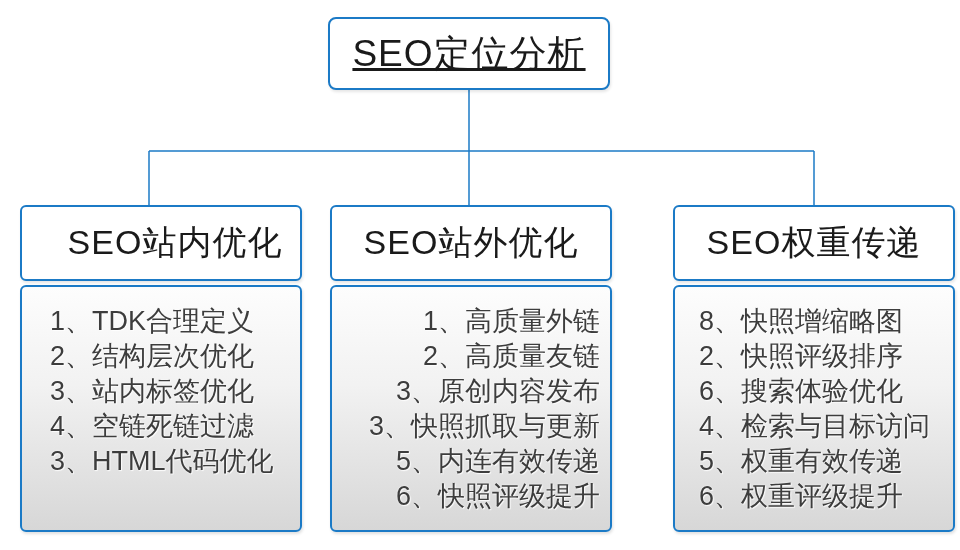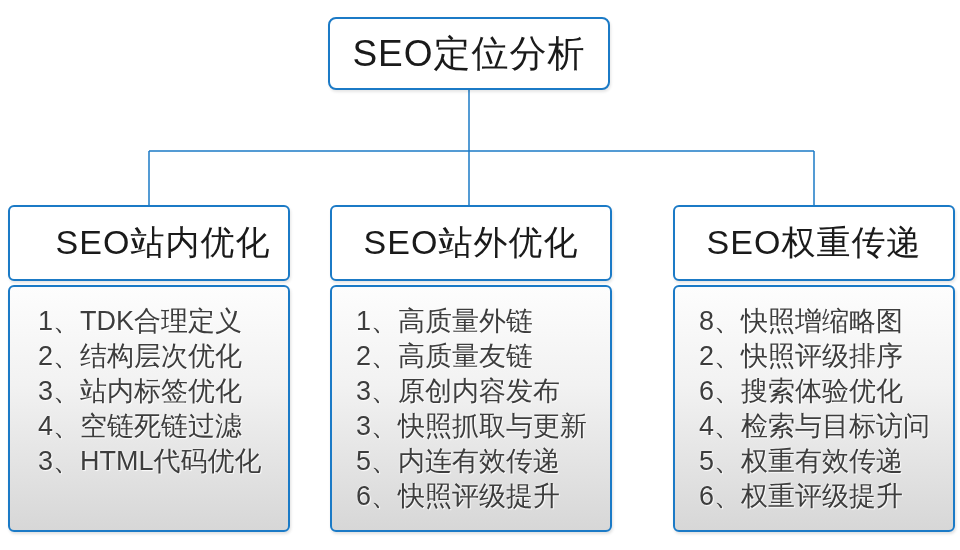--- a/index.html
+++ b/index.html
@@ -32,20 +32,21 @@
     box-shadow: 1px 2px 3px rgba(0,0,0,0.10);
   }
   .root-node {
     left: 328px; top: 17px;
     width: 282px; height: 73px;
     border-radius: 8px;
     font-size: 37px;
     color: #1a1a1a;
     letter-spacing: 1px;
     white-space: nowrap;
+    text-decoration: underline;
   }
   .branch-header {
     top: 205px;
     width: 282px; height: 76px;
     border-radius: 6px;
     font-size: 34px;
     color: #1a1a1a;
     letter-spacing: 1px;
     white-space: nowrap;
   }
@@ -53,22 +54,22 @@
     position: absolute;
     top: 285px;
     width: 282px; height: 247px;
     box-sizing: border-box;
     border: 2px solid #1b7ac6;
     border-radius: 6px;
     background: linear-gradient(to bottom, #fdfdfd 0%, #f2f2f2 40%, #d7d7d7 100%);
     box-shadow: 1px 2px 3px rgba(0,0,0,0.12);
     padding: 17px 10px 0 24px;
   }
-  .col-1 { left: 8px; padding-left: 28px; }
-  .col-2 { left: 330px; }
+  .col-1 { left: 20px; padding-left: 28px; }
+  .col-2 { left: 330px; text-align: right; }
   .col-3 { left: 673px; }
   .list-item {
     font-size: 27px;
     line-height: 35px;
     color: #3d3d3d;
     white-space: nowrap;
     text-shadow: 0 0 2px rgba(255,255,255,0.95), 1px 1px 1px rgba(255,255,255,0.85);
   }
 </style>
 </head>

